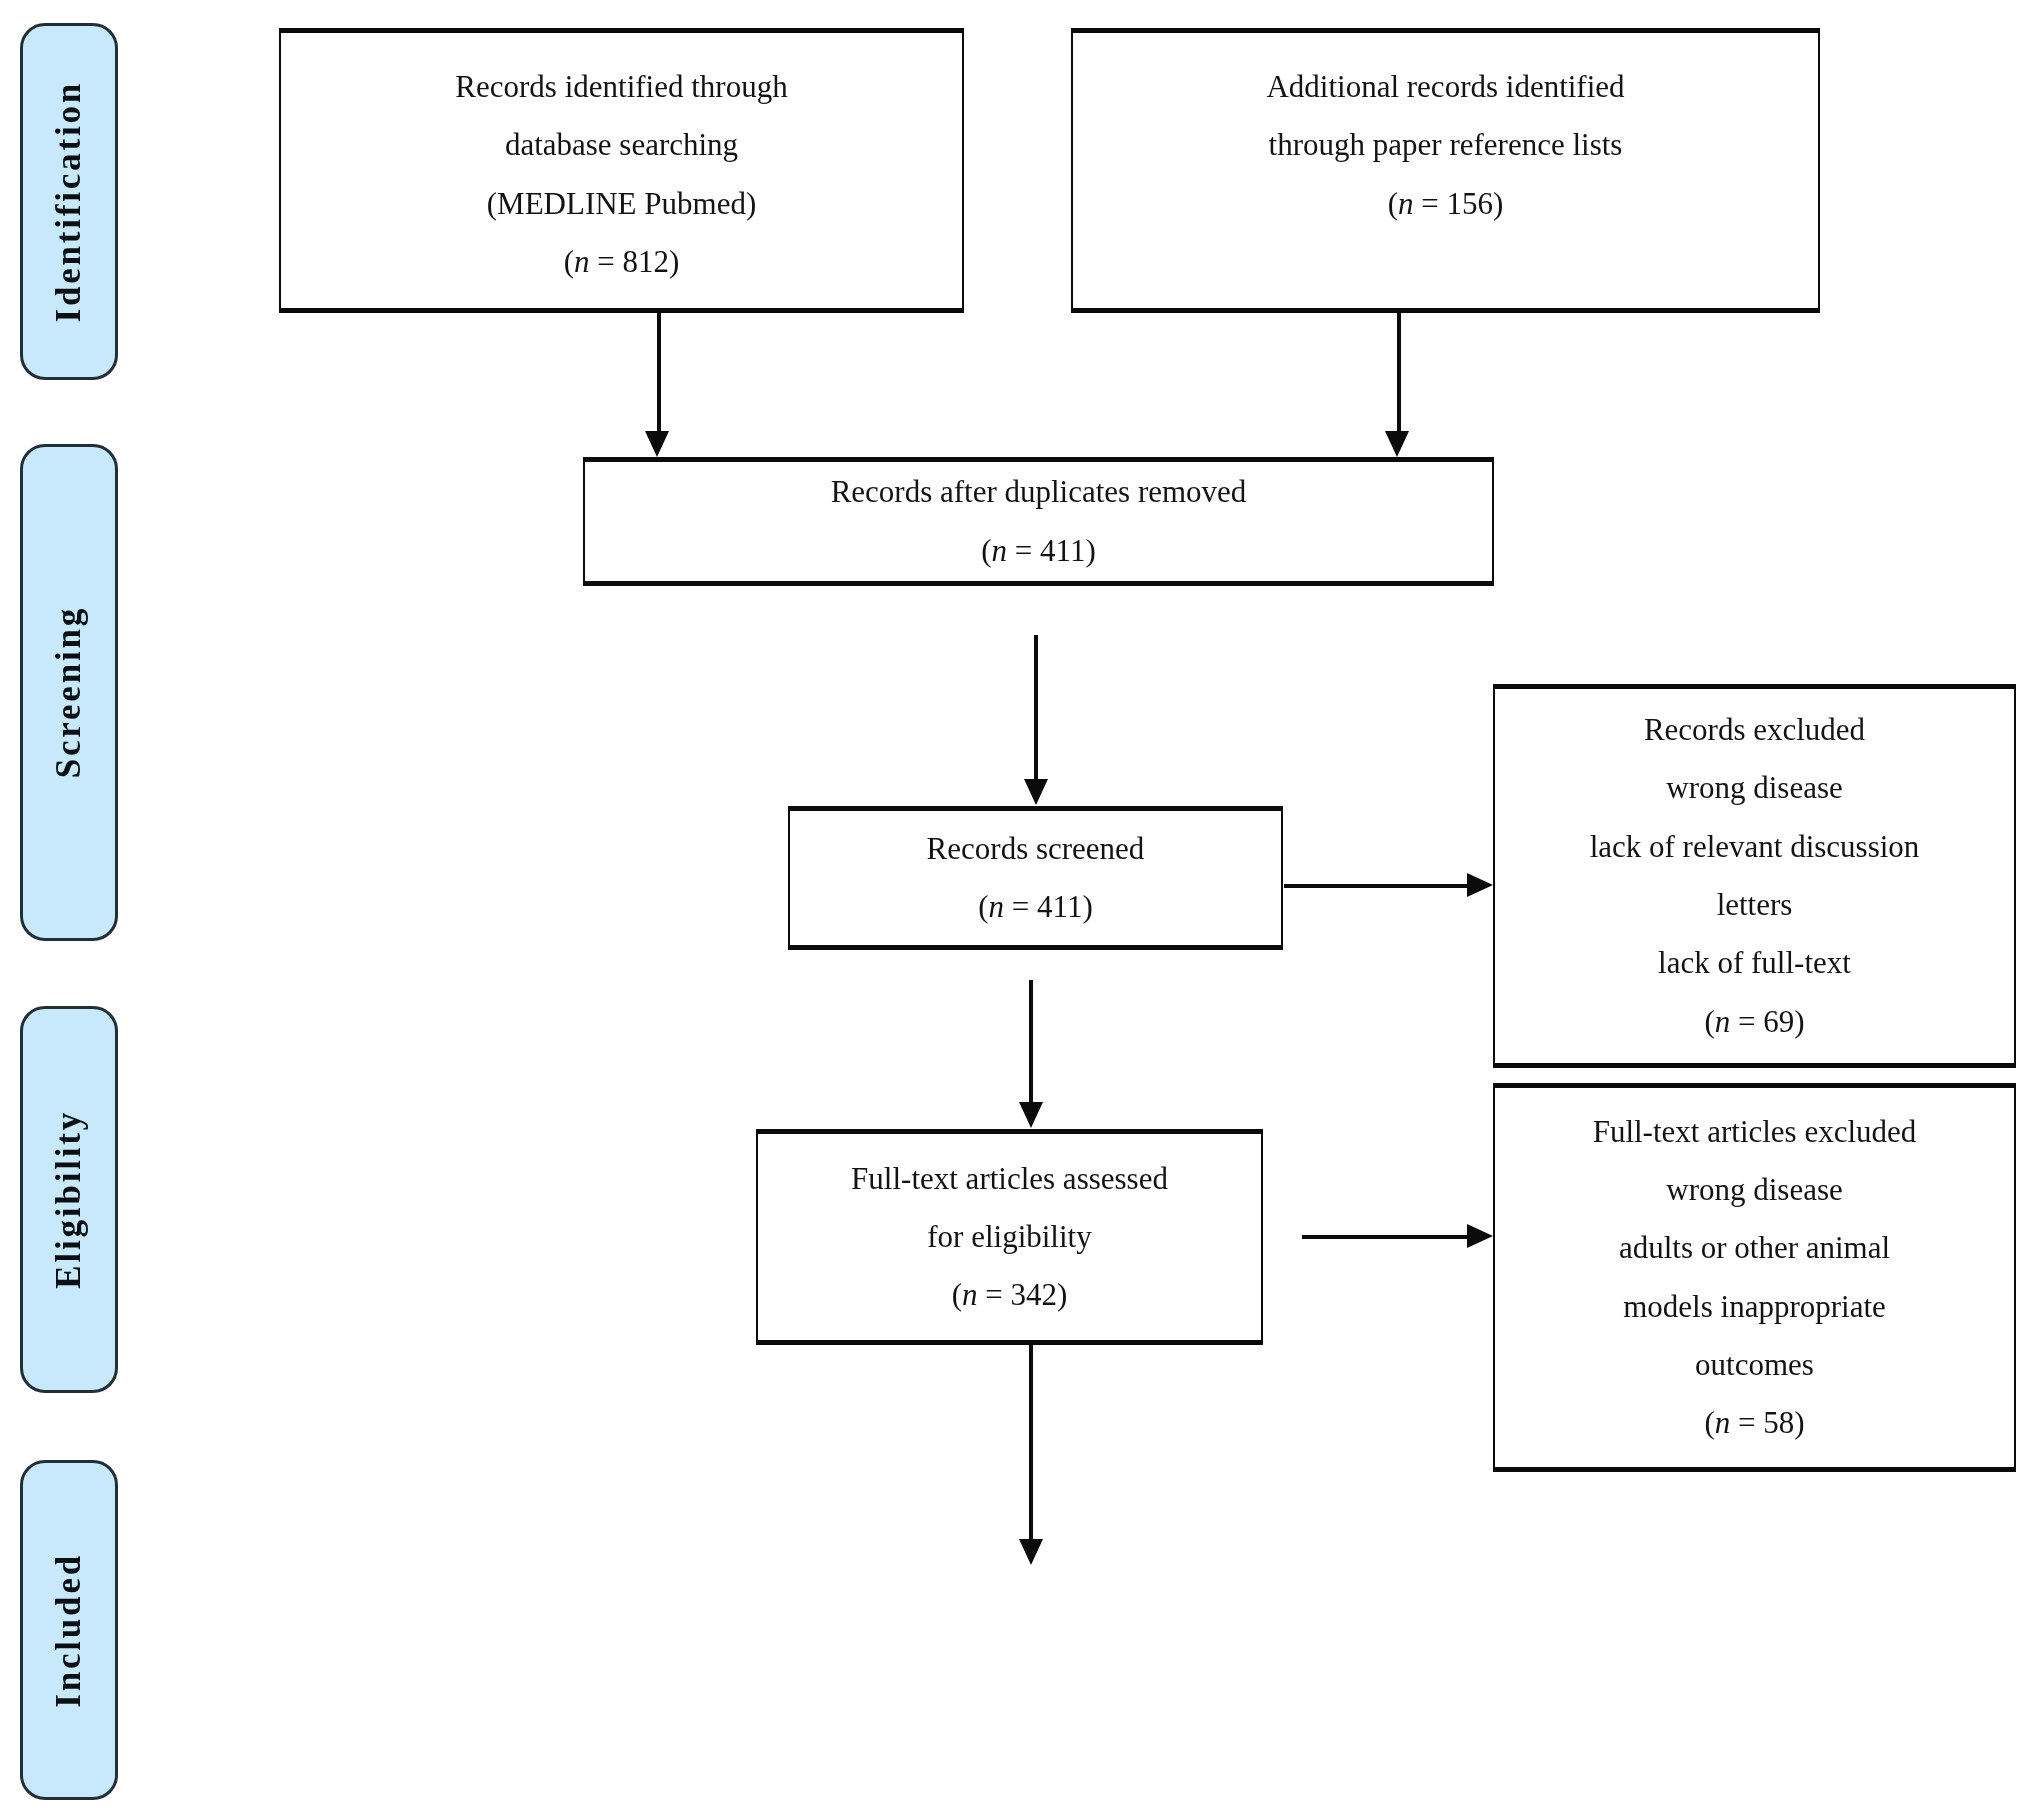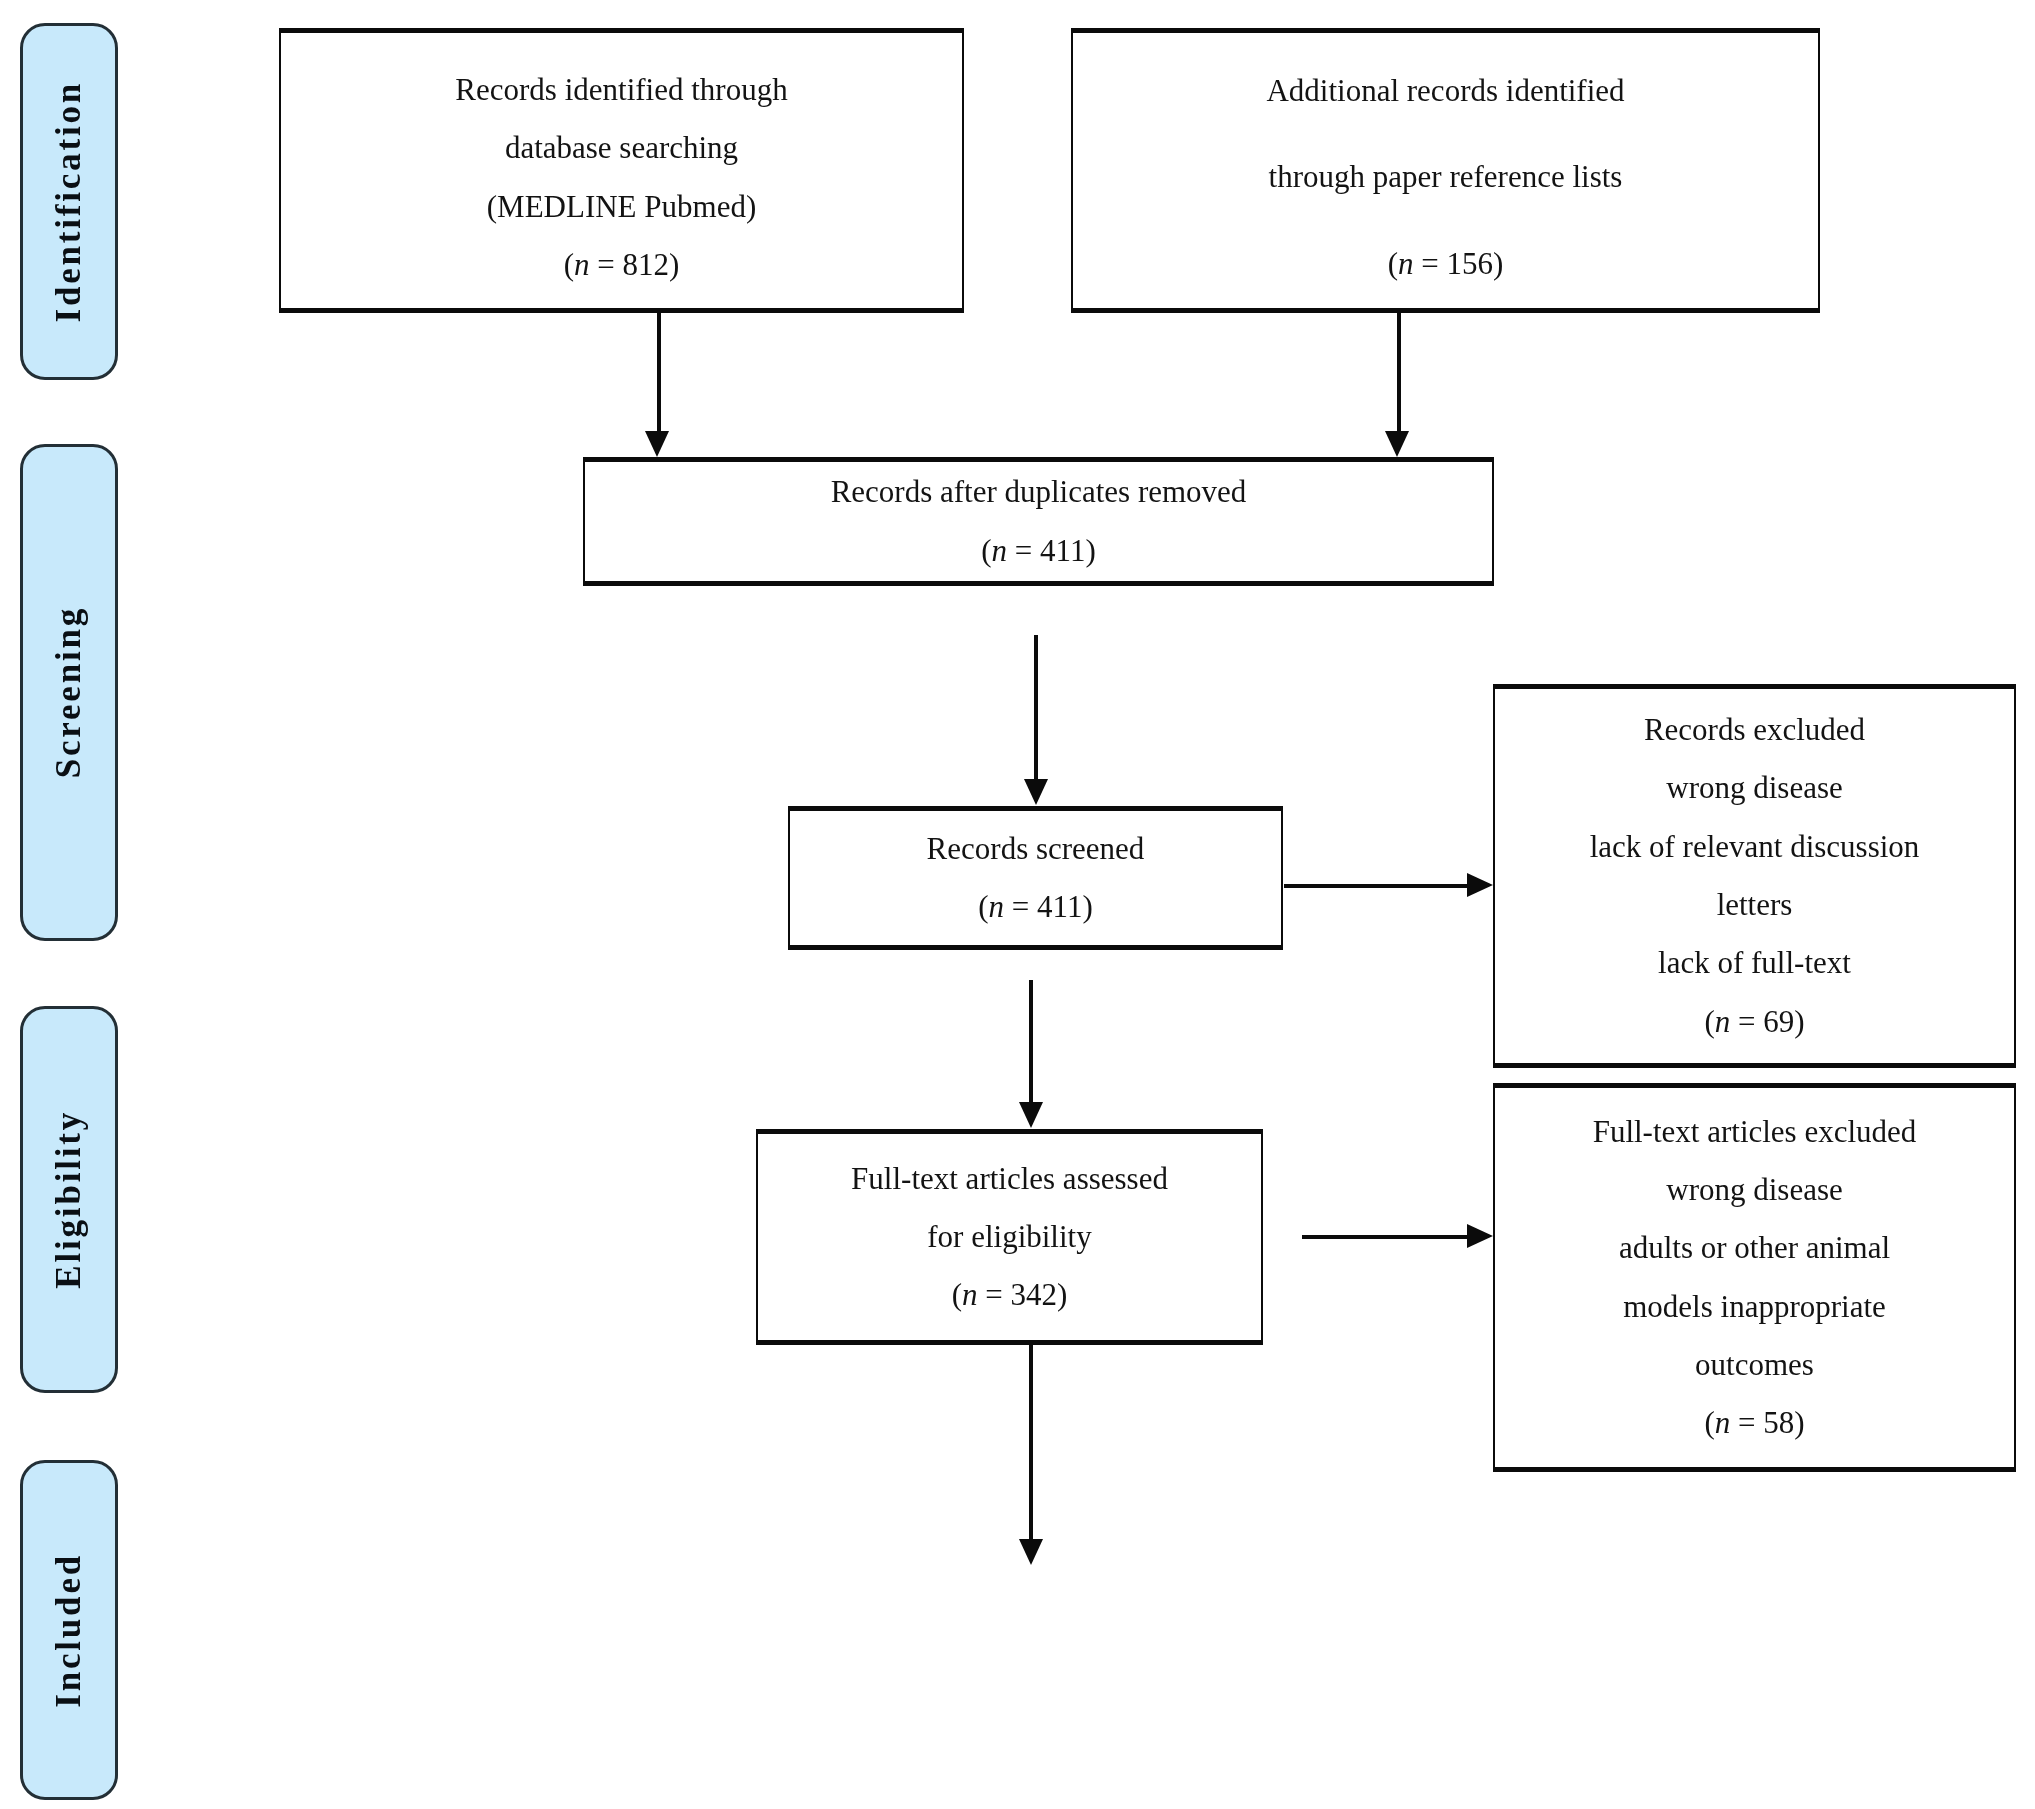--- a/index.html
+++ b/index.html
@@ -48,23 +48,23 @@
     background:#fff;
     border:2.8px solid var(--box-border);
     border-top-width:5.6px;border-bottom-width:5.6px;
     display:flex;flex-direction:column;
     align-items:center;justify-content:center;
     text-align:center;
     font-size:31px;line-height:1.88;
   }
   .fbox .line{display:block;white-space:nowrap;}
   .fbox .count em{font-style:italic;}
-  .fbox.top-align{justify-content:center;padding-top:14px;}
+  .fbox.top-align{justify-content:flex-start;padding-top:25px;}
   #box-identified{left:279px;top:28px;width:685px;height:285px;}
-  #box-additional{left:1071px;top:28px;width:749px;height:285px;gap:28px;}
+  #box-additional{left:1071px;top:28px;width:749px;height:285px;}
   #box-duplicates{left:583px;top:457px;width:911px;height:129px;}
   #box-screened{left:788px;top:806px;width:495px;height:144px;text-align:right;}
   #box-excluded-records{left:1493px;top:684px;width:523px;height:384px;}
   #box-fulltext{left:756px;top:1129px;width:507px;height:216px;}
   #box-excluded-fulltext{left:1493px;top:1083px;width:523px;height:389px;text-align:right;}
   #box-included-articles{left:777px;top:1565px;width:530px;height:223px;}
 
   
   .vline{position:absolute;width:3.5px;background:var(--line);}
   .hline{position:absolute;height:3.5px;background:var(--line);}

